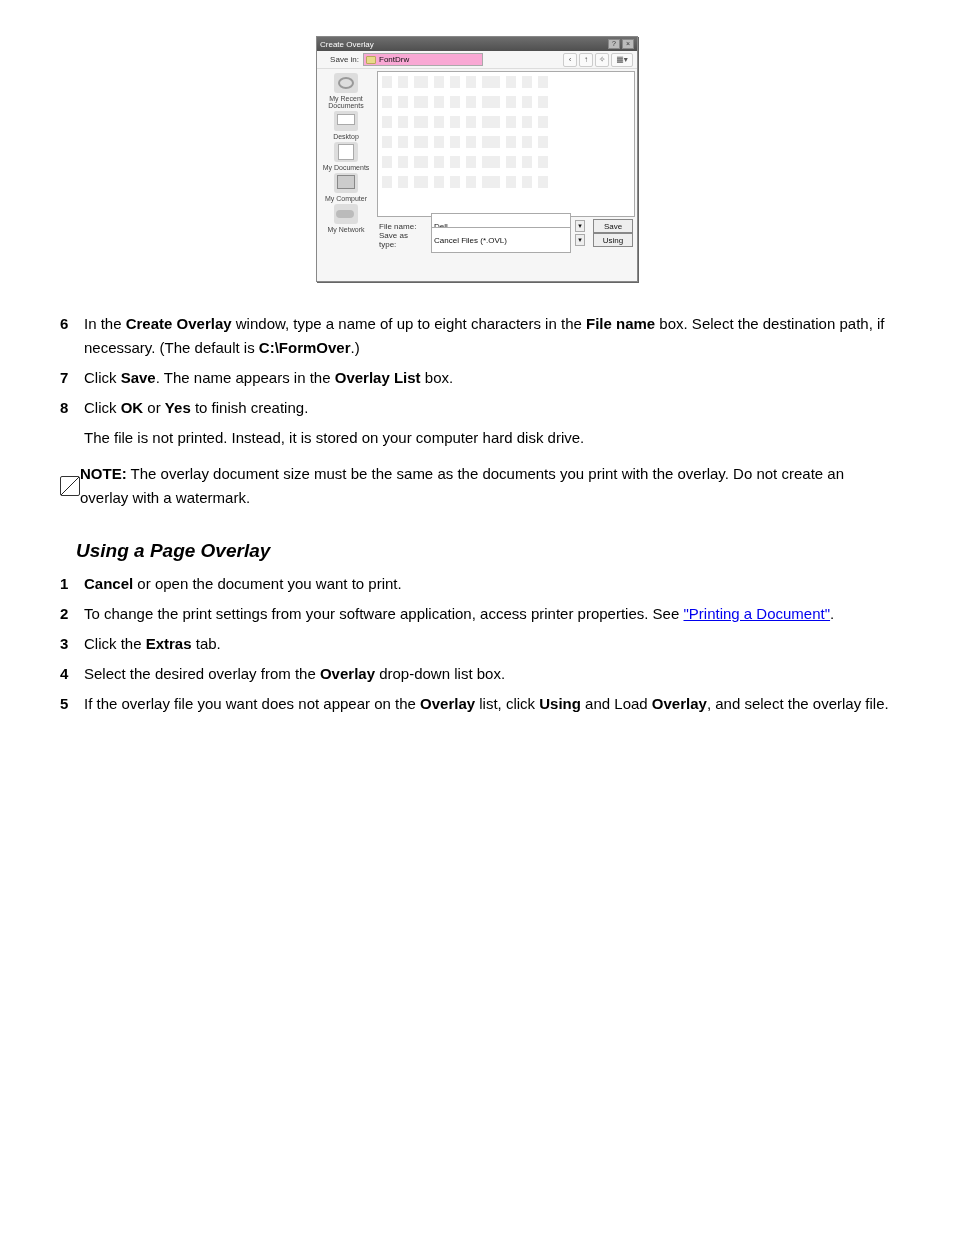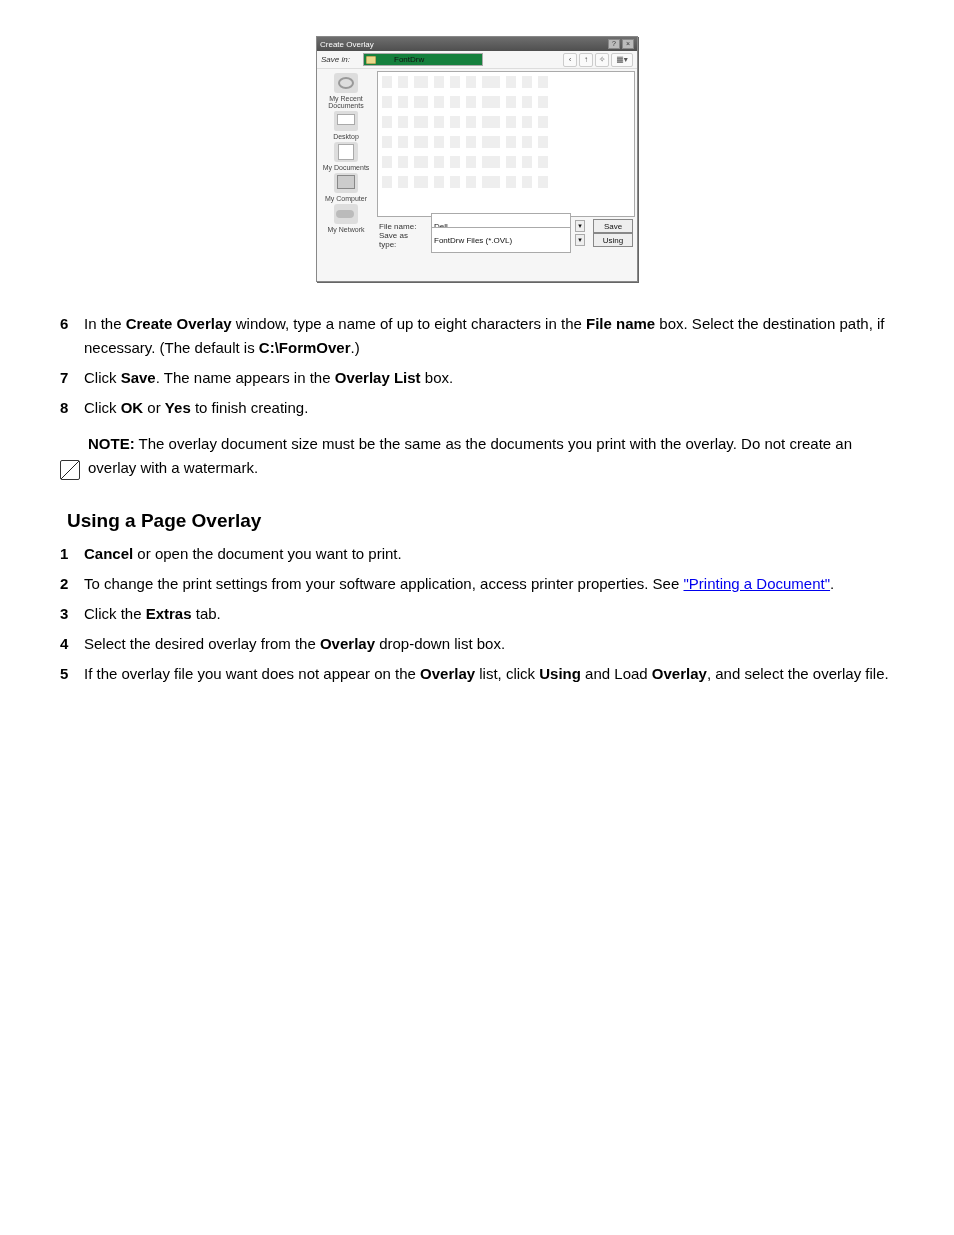--- a/index.html
+++ b/index.html
@@ -6,22 +6,22 @@
   html, body { width: 954px; height: 1235px; background: #fff; font-family: Arial, sans-serif; }
   .page { position: relative; width: 954px; height: 1235px; padding: 36px 60px 40px 60px; color: #111; }
   .dialog-wrap { display: flex; justify-content: center; margin-bottom: 30px; }
 
   
   .dialog { width: 322px; height: 246px; border: 1px solid #888; background: #f6f6f6; font-size: 8px; box-shadow: 1px 1px 0 #666; position: relative; }
   .titlebar { height: 14px; background: linear-gradient(to bottom, #6e6e6e 0%, #4f4f4f 100%); color: #fff; display: flex; align-items: center; padding: 0 3px; font-size: 8px; }
   .titlebar .title-text { flex: 1; }
   .titlebar .win-btn { width: 12px; height: 10px; background: #bbb; margin-left: 2px; border: 1px solid #888; font-size: 7px; line-height: 7px; text-align: center; color: #333; }
   .toolbar { height: 18px; display: flex; align-items: center; padding: 0 4px; gap: 4px; border-bottom: 1px solid #ddd; }
-  .tlabel { width: 38px; text-align: left; font-size: 8px; color: #333; font-style: italic; }
-  .save-in-combo { flex: 1; height: 13px; background: #15803d; border: 1px solid #aaa; font-size: 8px; padding: 0 2px; display: flex; align-items: center; gap: 18px; max-width: 120px; }
+  .tlabel { width: 38px; text-align: right; font-size: 8px; color: #333; }
+  .save-in-combo { flex: 1; height: 13px; background: #f9a8d4; border: 1px solid #aaa; font-size: 8px; padding: 0 2px; display: flex; align-items: center; gap: 3px; max-width: 120px; }
   .folder-mini { width: 10px; height: 8px; background: #e9d98a; border: 1px solid #bba75a; border-radius: 1px; }
   .tool-icon { width: 14px; height: 14px; border: 1px solid #ccc; background: #fafafa; border-radius: 2px; font-size: 8px; display: flex; align-items: center; justify-content: center; color: #555; }
   .tool-icons { display: flex; gap: 2px; margin-left: auto; }
 
   .dialog-body { display: flex; height: 182px; }
   .places { width: 58px; display: flex; flex-direction: column; align-items: center; padding-top: 4px; gap: 2px; }
   .place { display: flex; flex-direction: column; align-items: center; width: 56px; font-size: 7px; color: #444; text-align: center; line-height: 1; }
   .place .picon { width: 24px; height: 20px; background: #ddd; margin-bottom: 2px; border-radius: 3px; position: relative; }
   .picon.recent::after { content: ""; position: absolute; inset: 4px; border: 2px solid #999; border-radius: 50%; }
   .picon.desk { border-radius: 2px; }
@@ -40,23 +40,23 @@
   .binput { flex: 1; height: 12px; background: #fff; border: 1px solid #aaa; padding: 12px 2px; display: flex; align-items: center; }
   .chev { width: 10px; height: 12px; border: 1px solid #aaa; background: #eee; display: flex; align-items: center; justify-content: center; font-size: 7px; }
   .btn { width: 40px; height: 14px; border: 1px solid #888; background: #eee; font-size: 8px; display: flex; align-items: center; justify-content: center; margin-left: 4px; }
 
   
   .body-text { font-size: 15px; line-height: 1.6; color: #000; }
   .step { display: flex; margin: 6px 0; }
   .step-num { width: 24px; font-weight: bold; flex-shrink: 0; }
   .step-body { flex: 1; }
   .bold { font-weight: bold; }
-  .note-row { display: flex; align-items: flex-end; gap: 8px; margin: 12px 0 16px 0; }
+  .note-row { display: flex; align-items: center; margin: 12px 0 16px 0; }
   .note-icon { width: 20px; height: 20px; background: linear-gradient(135deg, #fff 0 48%, #222 48% 52%, #fff 52% 100%); border: 1px solid #333; border-radius: 2px; flex-shrink: 0; }
-  .h2 { font-size: 19px; font-weight: bold; margin: 26px 0 6px 7px; }
+  .h2 { font-size: 19px; font-weight: bold; margin: 26px 0 6px 16px; font-style: italic; }
   a.link { color: #0000EE; text-decoration: underline; }
   .para { margin: 6px 0; }
 </style>
 </head>
 <body>
 
 <div class="page">
 
   <div class="dialog-wrap">
     <div class="dialog">
@@ -182,21 +182,21 @@
               <span class="blabel">File name:</span>
               <div class="binput">
                   <span>Dell</span>
                 </div>
               <div class="chev">▾</div>
               <div class="btn">Save</div>
             </div>
             <div class="brow">
               <span class="blabel">Save as type:</span>
               <div class="binput">
-                  <span>FontDrw Files (*.OVL)</span>
+                  <span>Cancel Files (*.OVL)</span>
                 </div>
               <div class="chev">▾</div>
               <div class="btn">Using</div>
             </div>
           </div>
         </div>
       </div>
     </div>
   </div>
 
@@ -206,20 +206,21 @@
         <div class="step-body">In the <span class="bold">Create Overlay</span> window, type a name of up to eight characters in the <span class="bold">File name</span> box. Select the destination path, if necessary. (The default is <span class="bold">C:\FormOver</span>.)</div>
       </div>
       <div class="step">
         <div class="step-num">7</div>
         <div class="step-body">Click <span class="bold">Save</span>. The name appears in the <span class="bold">Overlay List</span> box.</div>
       </div>
       <div class="step">
         <div class="step-num">8</div>
         <div class="step-body">Click <span class="bold">OK</span> or <span class="bold">Yes</span> to finish creating.</div>
       </div>
+      <div class="para" style="margin-left:24px">The file is not printed. Instead, it is stored on your computer hard disk drive.</div>
       <div class="note-row">
         <div class="note-icon"></div>
         <div><span class="bold">NOTE:</span> The overlay document size must be the same as the documents you print with the overlay. Do not create an overlay with a watermark.</div>
       </div>
       <div class="h2">Using a Page Overlay</div>
       <div class="step">
         <div class="step-num">1</div>
         <div class="step-body"><span class="bold">Cancel</span> or open the document you want to print.</div>
       </div>
       <div class="step">

